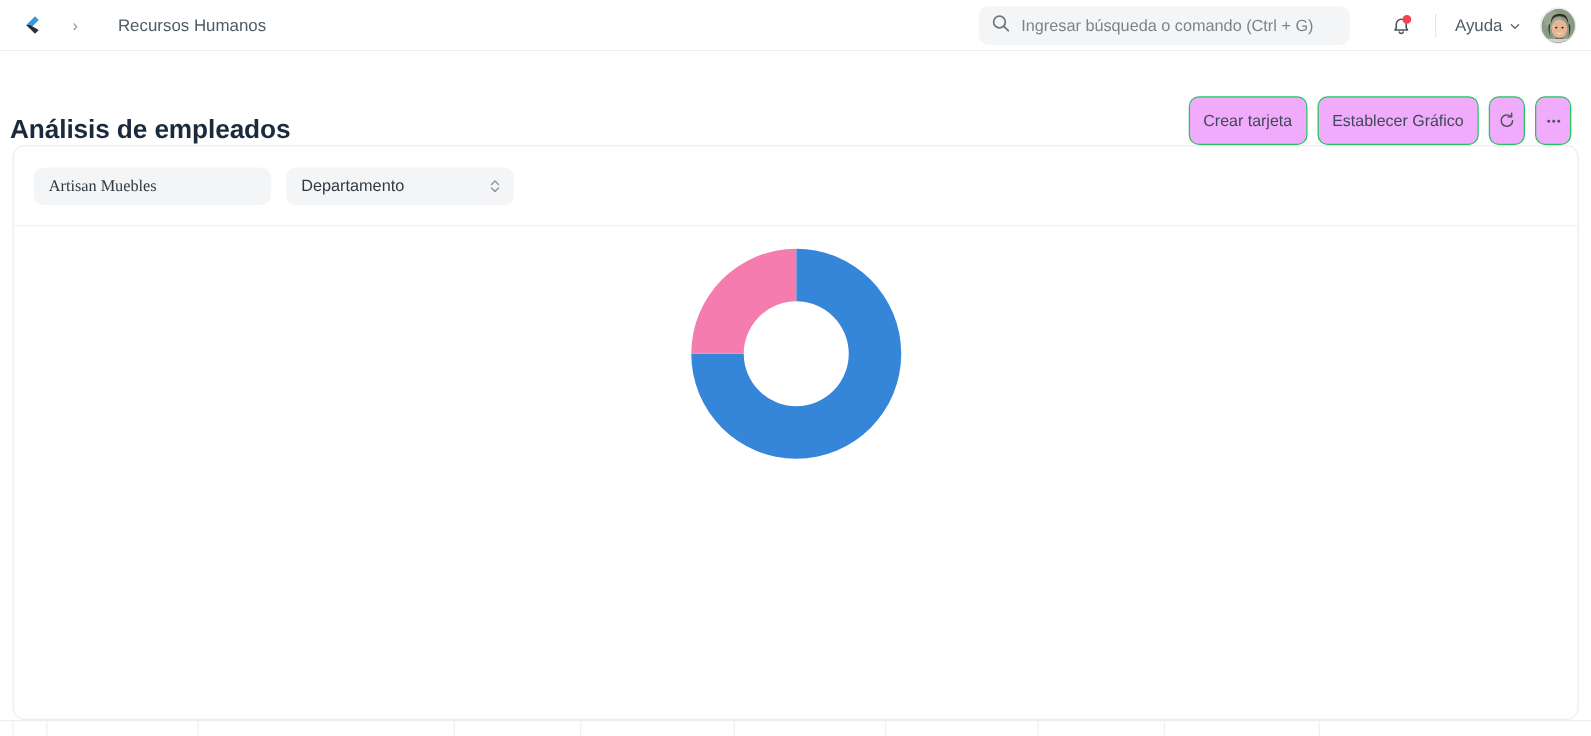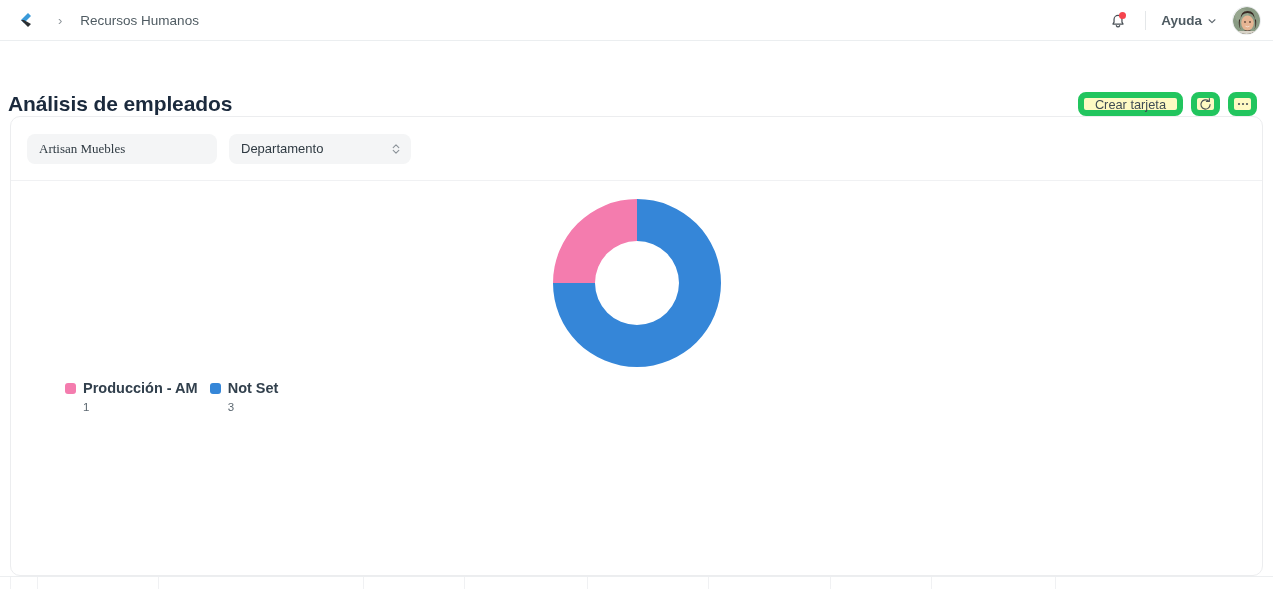--- a/index.html
+++ b/index.html
@@ -28,21 +28,21 @@
   .nav-left { display: flex; align-items: center; gap: 10px; flex: 0 0 auto; }
   .brand-logo {
     width: 26px; height: 26px;
     display: flex; align-items: center; justify-content: center;
     cursor: pointer;
   }
   .crumb-sep { color: #8d9499; font-size: 13px; margin-left: 10px; }
   .crumb-item {
     font-size: 13.5px;
     color: #4f5b62;
-    margin-left: 8px;
+    margin-left: 22px;
     cursor: pointer;
     white-space: nowrap;
   }
 
   .nav-center {
     position: absolute;
     left: 783px;
     top: 5px;
     width: 297px;
     height: 31px;
@@ -95,21 +95,20 @@
     width: 1px; height: 19px;
     background: #e4e7e9;
     margin: 0 11px;
   }
   .help-btn {
     display: flex; align-items: center; gap: 5px;
     font-size: 13.5px; color: #4f5b62;
     cursor: pointer;
     padding: 4px 4px;
     border-radius: 6px;
-    font-weight: bold;
   }
   .avatar {
     width: 29px; height: 29px;
     border-radius: 50%;
     margin-left: 11px;
     overflow: hidden;
     cursor: pointer;
     flex: 0 0 auto;
     border: 1px solid #e8eaec;
   }
@@ -131,23 +130,23 @@
     letter-spacing: -0.1px;
   }
   .head-actions {
     position: absolute;
     right: 16px;
     display: flex;
     align-items: center;
     gap: 8px;
   }
   .btn {
-    height: 24px;
-    background: #fef9c3;
-    border: 6px solid #22c55e;
+    height: 39px;
+    background: #f0abfc;
+    border: 1px solid #22c55e;
     border-radius: 8px;
     font-family: "Liberation Sans", sans-serif;
     font-size: 12.8px;
     color: #3f4b54;
     padding: 0 11px;
     cursor: pointer;
     display: flex;
     align-items: center;
     white-space: nowrap;
   }
@@ -289,20 +288,31 @@
     <div class="brand-logo">
       <svg width="22" height="22" viewBox="0 0 22 22">
         <path d="M14 4 L7 11 L10 14 L17 7 Z" fill="#3a9ad9"></path>
         <path d="M7 11 L14 18 L17 15 L10 11 Z" fill="#2b2f33"></path>
       </svg>
     </div>
     <span class="crumb-sep">›</span>
     <span class="crumb-item">Recursos Humanos</span>
   </div>
 
+  <div class="nav-center">
+    <div class="searchbox">
+      <span>
+        <svg width="15" height="15" viewBox="0 0 16 16">
+          <circle cx="7" cy="7" r="5" fill="none" stroke="#6f767c" stroke-width="1.5"></circle>
+          <line x1="10.7" y1="10.7" x2="14.5" y2="14.5" stroke="#6f767c" stroke-width="1.5" stroke-linecap="round"></line>
+        </svg>
+      </span>
+      <input type="text" placeholder="Ingresar búsqueda o comando (Ctrl + G)" style="">
+    </div>
+  </div>
 
   <div class="nav-right">
     <div class="bell-wrap">
       <svg width="18" height="18" viewBox="0 0 20 20">
         <path d="M5.6 8.2a4.4 4.4 0 0 1 8.8 0v3.1l1.2 2.1H4.4l1.2-2.1z" fill="none" stroke="#4a5157" stroke-width="1.4" stroke-linejoin="round"></path>
         <path d="M8.2 15.2a1.9 1.9 0 0 0 3.6 0" fill="none" stroke="#4a5157" stroke-width="1.4" stroke-linecap="round"></path>
       </svg>
       <span class="bell-dot"></span>
     </div>
     <div class="nav-divider"></div>
@@ -334,20 +344,21 @@
         </g>
       </svg>
     </div>
   </div>
 </div>
 
 <div class="page-head">
   <h1 class="page-title">Análisis de empleados</h1>
   <div class="head-actions">
     <button class="btn">Crear tarjeta</button>
+    <button class="btn">Establecer Gráfico</button>
     <button class="btn btn-icon">
       <svg width="15" height="15" viewBox="0 0 18 18">
         <path d="M14.5 9a5.5 5.5 0 1 1-1.7-4" fill="none" stroke="#4a5157" stroke-width="1.4" stroke-linecap="round"></path>
         <path d="M13.6 1.9 L13.6 5.4 L10.1 5.4" fill="none" stroke="#4a5157" stroke-width="1.4" stroke-linecap="round" stroke-linejoin="round"></path>
       </svg>
     </button>
     <button class="btn btn-icon">
       <svg width="16" height="16" viewBox="0 0 18 18">
         <circle cx="4.5" cy="9" r="1.25" fill="#4a5157"></circle>
         <circle cx="9" cy="9" r="1.25" fill="#4a5157"></circle>
@@ -373,38 +384,20 @@
   <div class="chart-area">
     <div class="donut-wrap">
       <svg width="180" height="180" viewBox="0 0 180 180">
 
         <path id="seg-blue" d="M90 6 A84 84 0 1 1 6 90.00000000000001 L48 90 A42 42 0 1 0 90 48 Z" fill="#3586d8"></path>
 
         <path id="seg-pink" d="M6 90.00000000000001 A84 84 0 0 1 89.99999999999999 6 L89.99999999999999 48 A42 42 0 0 0 48 90 Z" fill="#f47cae"></path>
       </svg>
     </div>
 
-    <div class="legend">
-      <div class="legend-item">
-        <span class="legend-swatch" id="sw0" style="background: rgb(244, 124, 174);"></span>
-        <span>
-          <span class="legend-label">Producción - AM</span>
-          <br>
-          <span class="legend-value">1</span>
-        </span>
-      </div>
-      <div class="legend-item">
-        <span class="legend-swatch" id="sw1" style="background: rgb(53, 134, 216);"></span>
-        <span>
-          <span class="legend-label">Not Set</span>
-          <br>
-          <span class="legend-value">3</span>
-        </span>
-      </div>
-    </div>
   </div>
 </div>
 
 <div class="table-wrap">
   <table class="grid">
     <colgroup>
       <col class="col-idx">
         <col class="col-emp">
         <col class="col-nom">
         <col class="col-fec">

